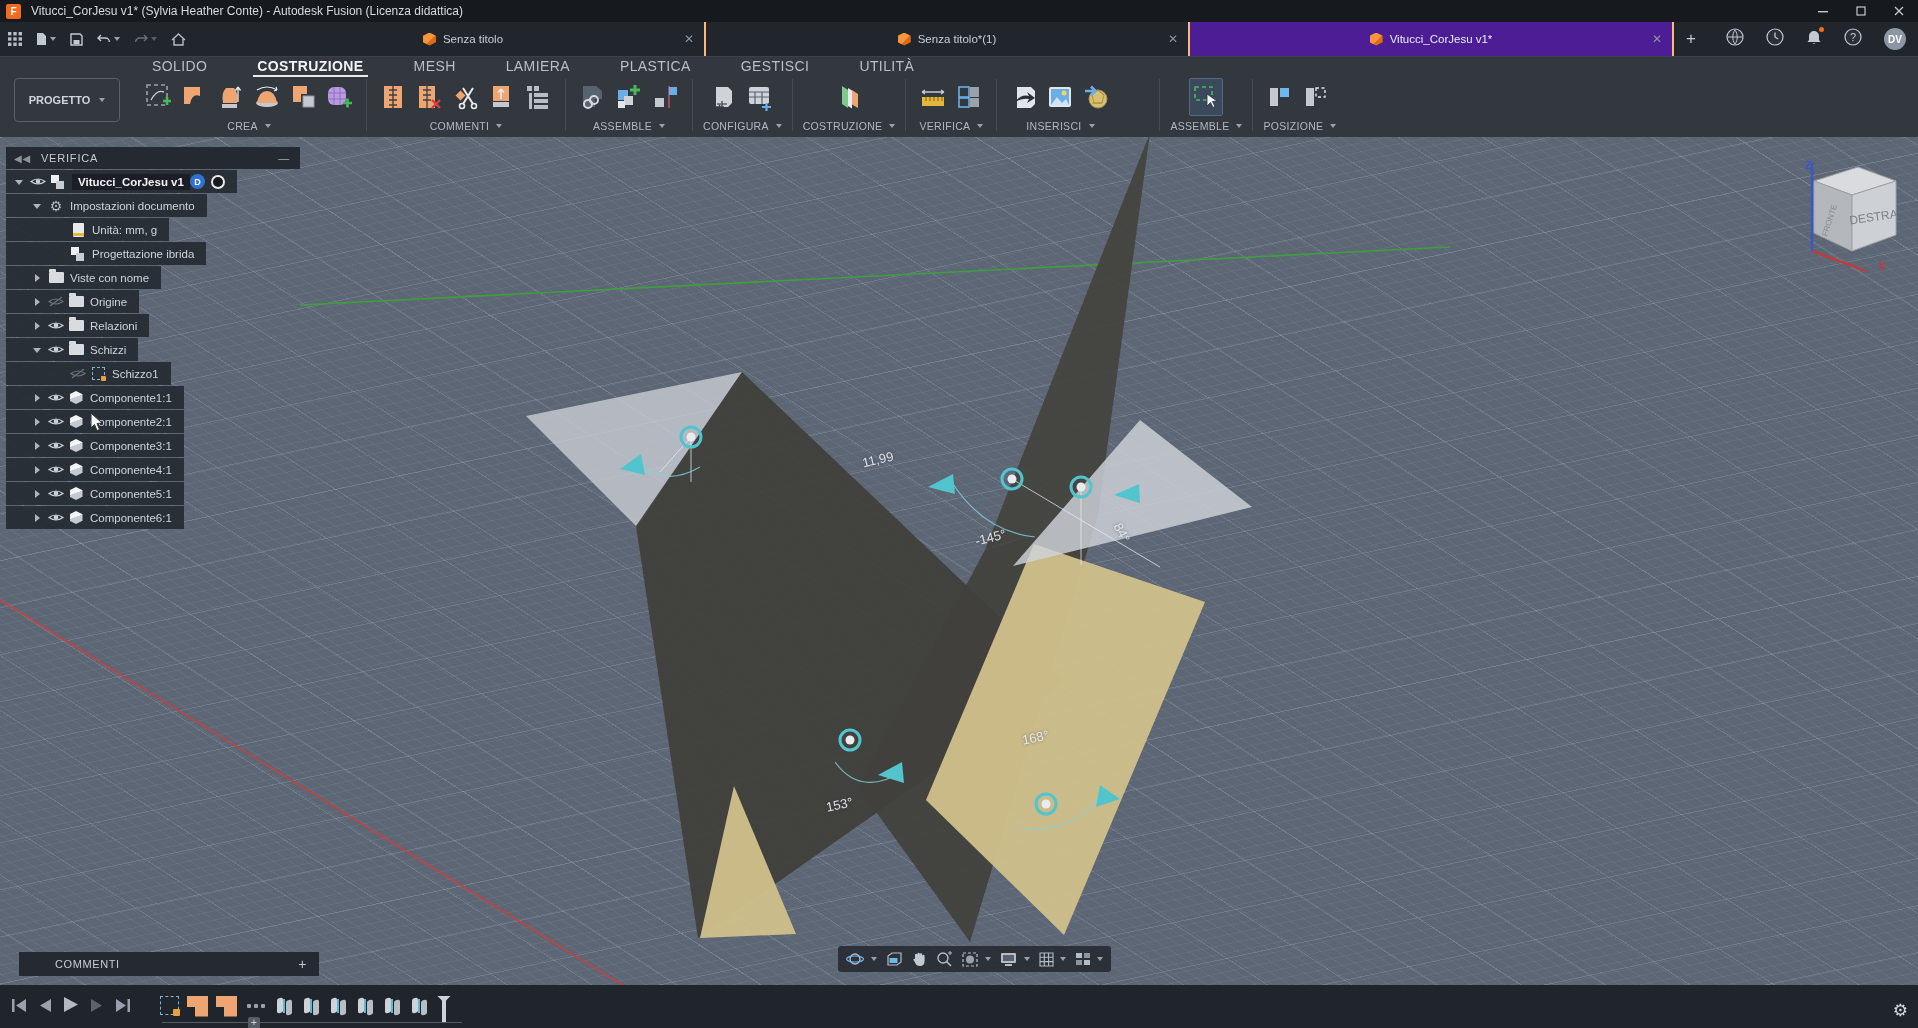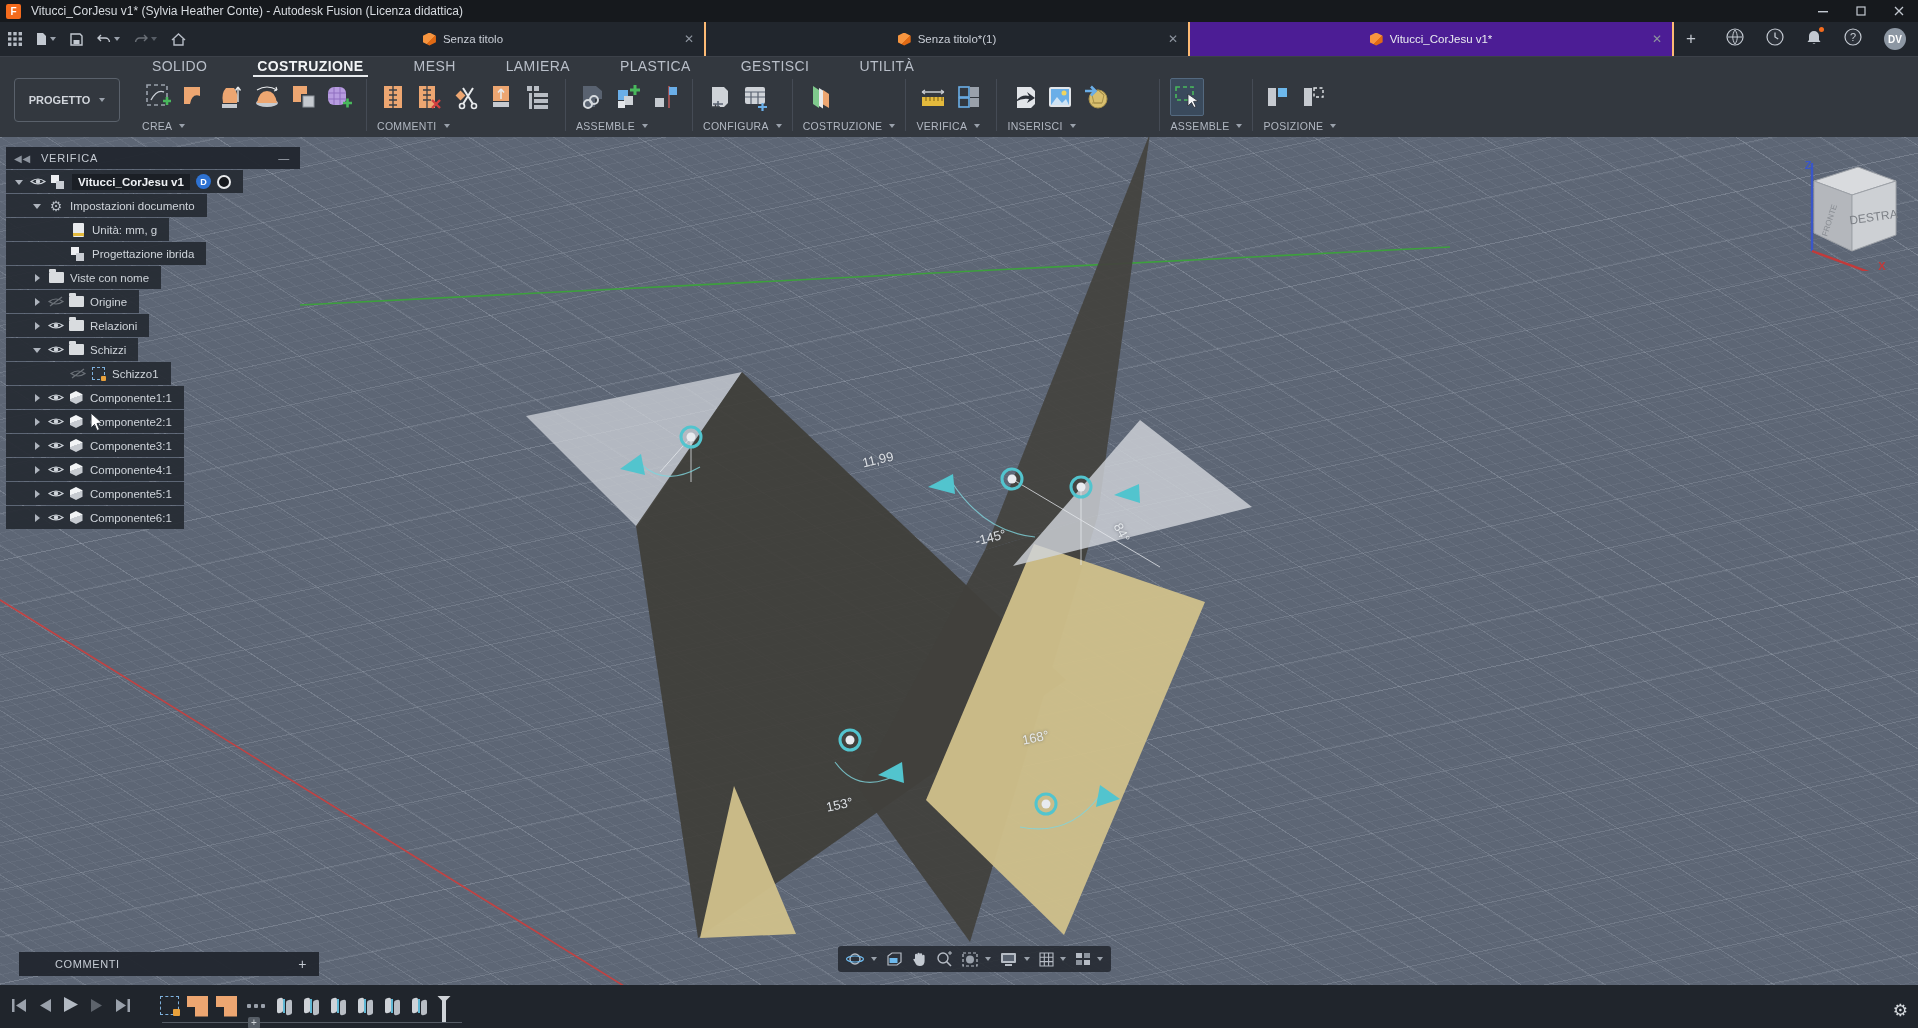--- a/index.html
+++ b/index.html
@@ -37,21 +37,21 @@
   
   .ribbon{position:absolute;top:56px;left:0;width:1918px;height:81px;background:#33383f;border-top:1px solid #3c4149}
   .menus{display:flex;gap:42px;padding-left:148px;height:20px;align-items:center}
   .menu-item{color:#b9bfc9;font-size:14px;letter-spacing:.4px;height:20px;display:flex;align-items:center;
     border-bottom:2px solid transparent;padding:0 4px}
   .menu-item.active{color:#f2f4f6;border-bottom:2px solid #e8ebee;font-weight:bold}
   .project-btn{position:absolute;left:14px;top:21px;width:106px;height:44px;border:1px solid #5a616b;
     border-radius:4px;color:#d2d6dc;font-size:11px;font-weight:bold;display:flex;align-items:center;
     justify-content:center;gap:6px}
   .toolrow{position:absolute;left:136px;top:20px;display:flex;align-items:flex-start}
-  .tgroup{display:flex;flex-direction:column;padding:0 6px}
+  .tgroup{display:flex;flex-direction:column;align-items:center;padding:0 6px}
   .ticons{display:flex;align-items:center;height:40px;gap:2px}
   .tool{width:34px;height:38px;display:flex;align-items:center;justify-content:center}
   .tool.hl{background:#3a4a5c;border:1px solid #54697f;border-radius:2px}
   .glabel{height:18px;display:flex;align-items:center;gap:4px;color:#b2b8c2;font-size:10.5px;letter-spacing:.3px}
   .vsep{width:1px;height:52px;background:#454b55;margin:2px 4px 0 4px}
   
   .viewport{position:absolute;top:137px;left:0;width:1918px;height:848px;background-color:#5d6675;
     background-image:
       repeating-linear-gradient(168deg, rgba(225,232,242,.14) 0 1px, transparent 1px 46px),
       repeating-linear-gradient(33deg, rgba(225,232,242,.14) 0 1px, transparent 1px 46px),
@@ -81,21 +81,21 @@
   .i-folder::before{content:"";position:absolute;top:-3px;left:0;width:7px;height:3px;background:#d9dcdf;border-radius:1px 1px 0 0}
   .i-cube{width:13px;height:13px;background:linear-gradient(160deg,#f2f4f6 45%,#c6cad0 46%);
     clip-path:polygon(50% 0,100% 25%,100% 75%,50% 100%,0 75%,0 25%)}
   .i-comp{width:14px;height:14px;position:relative}
   .i-comp::before{content:"";position:absolute;left:0;top:0;width:8px;height:8px;background:#eceef1}
   .i-comp::after{content:"";position:absolute;left:5px;top:6px;width:8px;height:8px;background:#c9cdd3}
   .i-doc{width:11px;height:14px;background:#e8eaed;border-radius:1px;position:relative}
   .i-doc::after{content:"";position:absolute;left:0;bottom:1px;width:11px;height:3px;background:#e3b93c}
   .i-sketch{width:13px;height:13px;border:1px dashed #7fb2de;position:relative}
   .i-sketch::after{content:"";position:absolute;right:-2px;bottom:-2px;width:5px;height:5px;background:#e8a13c;border-radius:1px}
-  .b-label.root{font-weight:bold;color:#f0f2f5;background:#1b1f25;padding:2px 6px;margin-right:6px}
+  .b-label.root{font-weight:bold;color:#f0f2f5;background:#1b1f25;padding:2px 6px;}
   .badge-d{width:15px;height:15px;border-radius:50%;background:#2e72d2;color:#fff;font-size:9px;font-weight:bold;
     display:flex;align-items:center;justify-content:center;margin-right:6px}
   .i-ring{width:14px;height:14px;border-radius:50%;background:#16191d;border:2px solid #e8eaec}
   
   .viewcube{position:absolute;top:18px;right:8px;width:128px;height:116px}
   
   .navbar{position:absolute;left:838px;bottom:13px;height:26px;background:rgba(36,41,49,.88);
     border-radius:3px;display:flex;align-items:center;padding:0 8px;gap:9px;color:#b6bcc5}
   .nav-it{display:flex;align-items:center;gap:3px}
   

